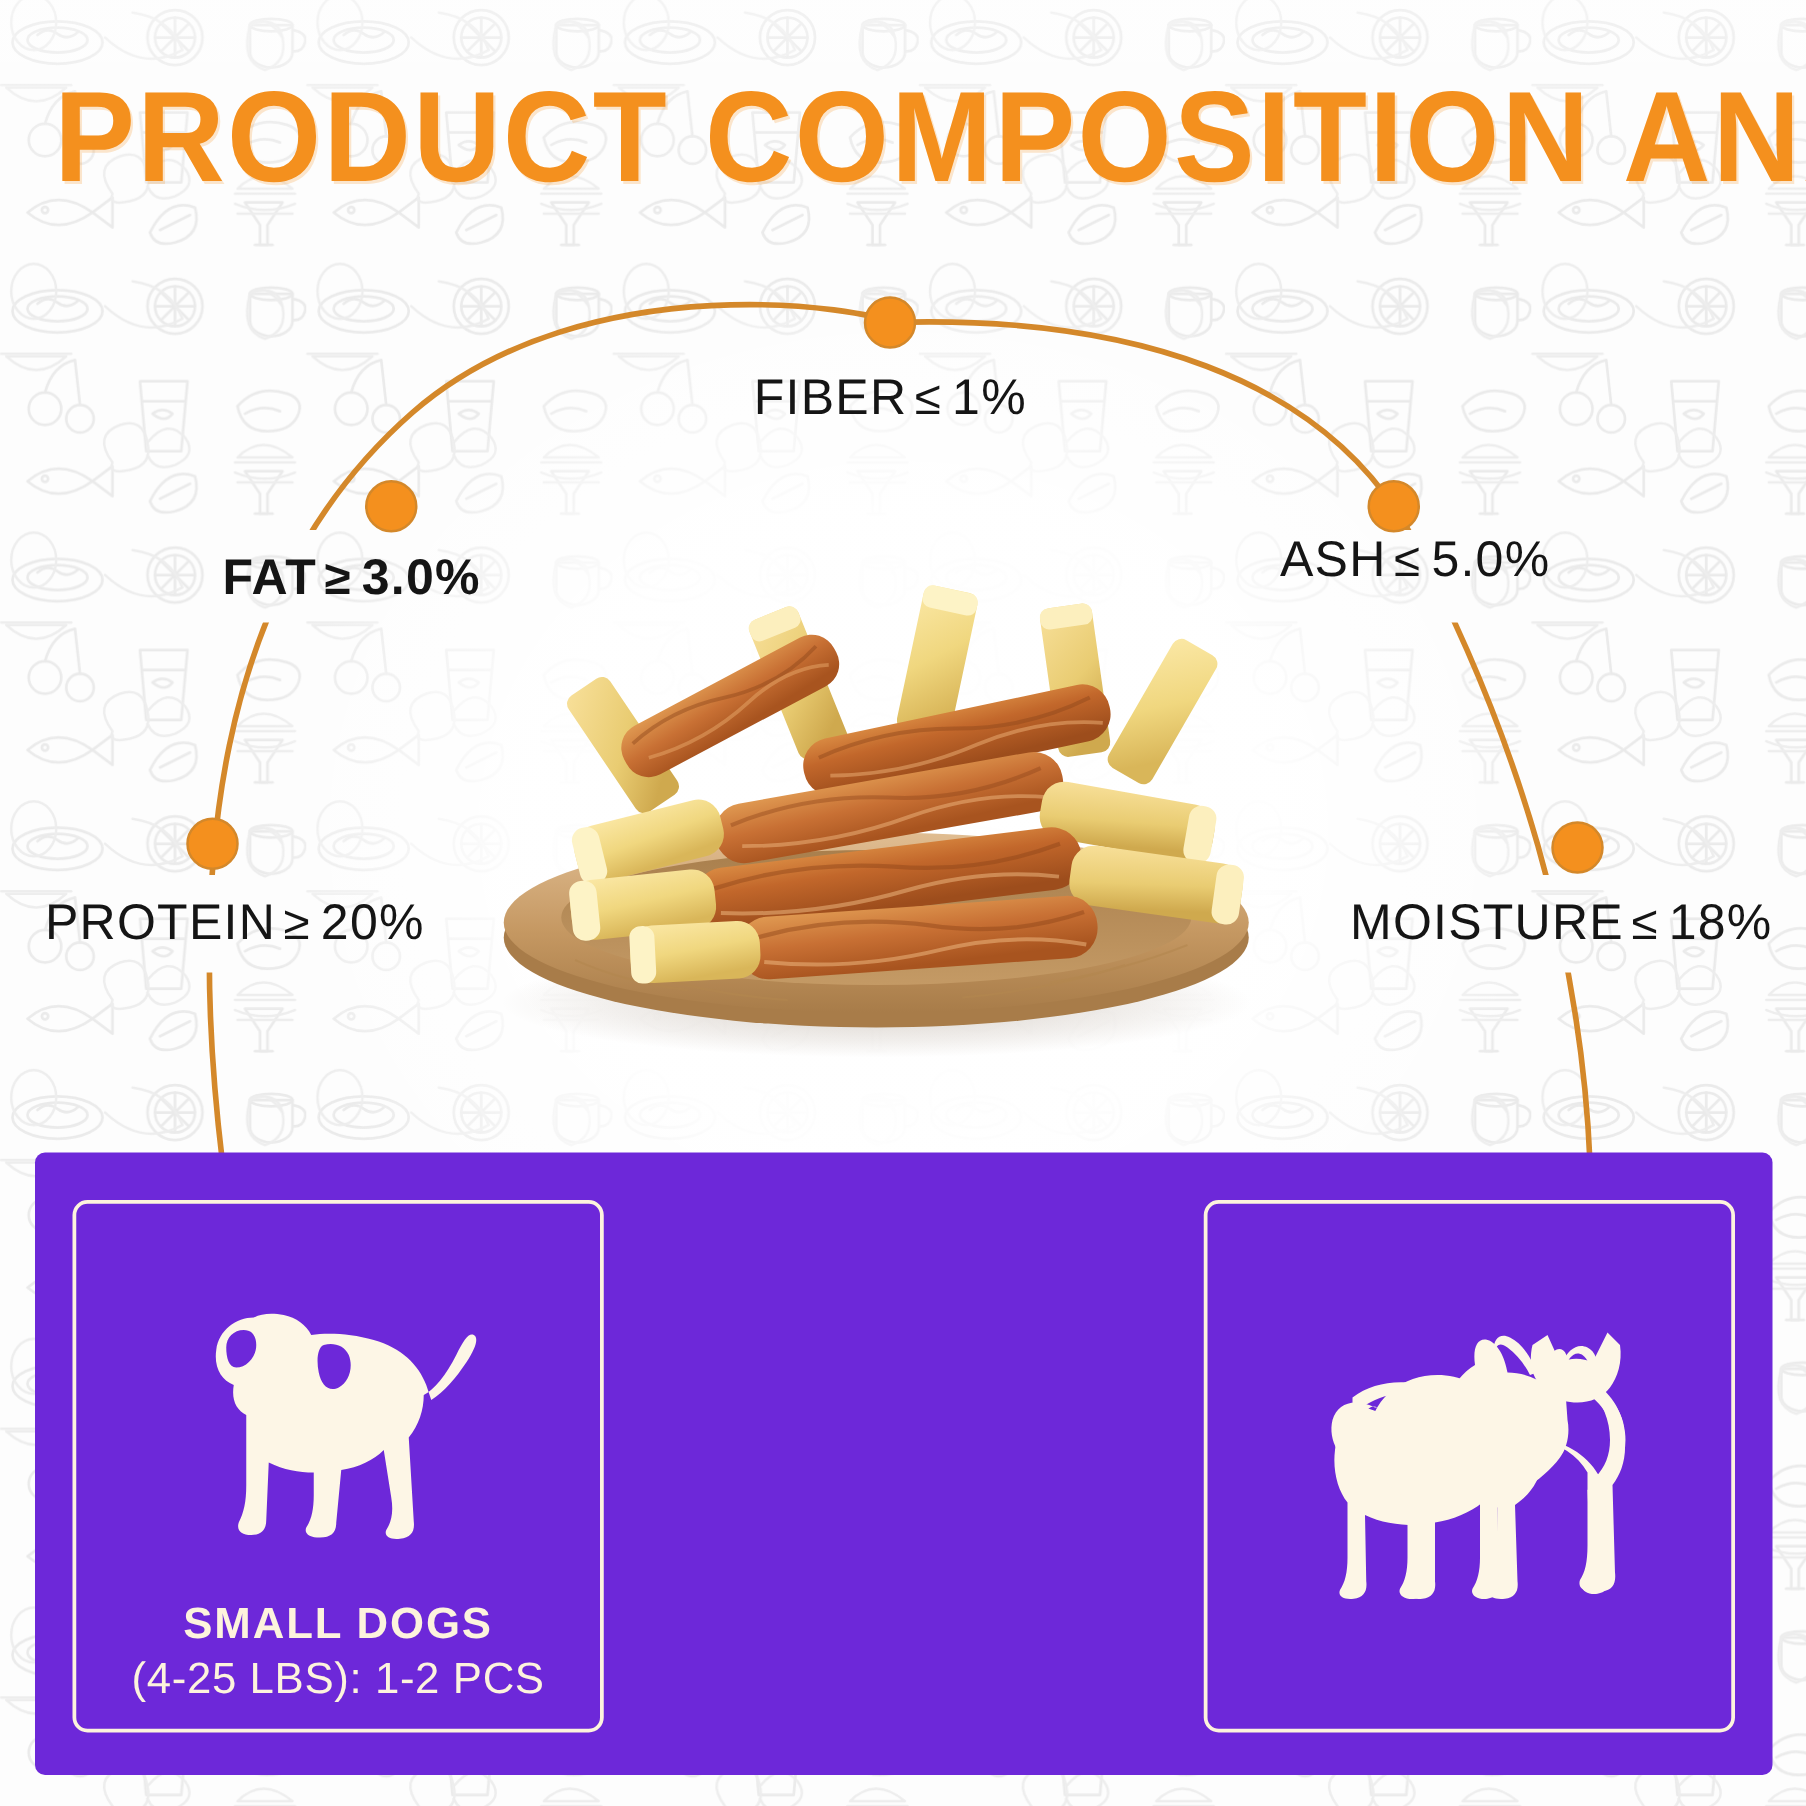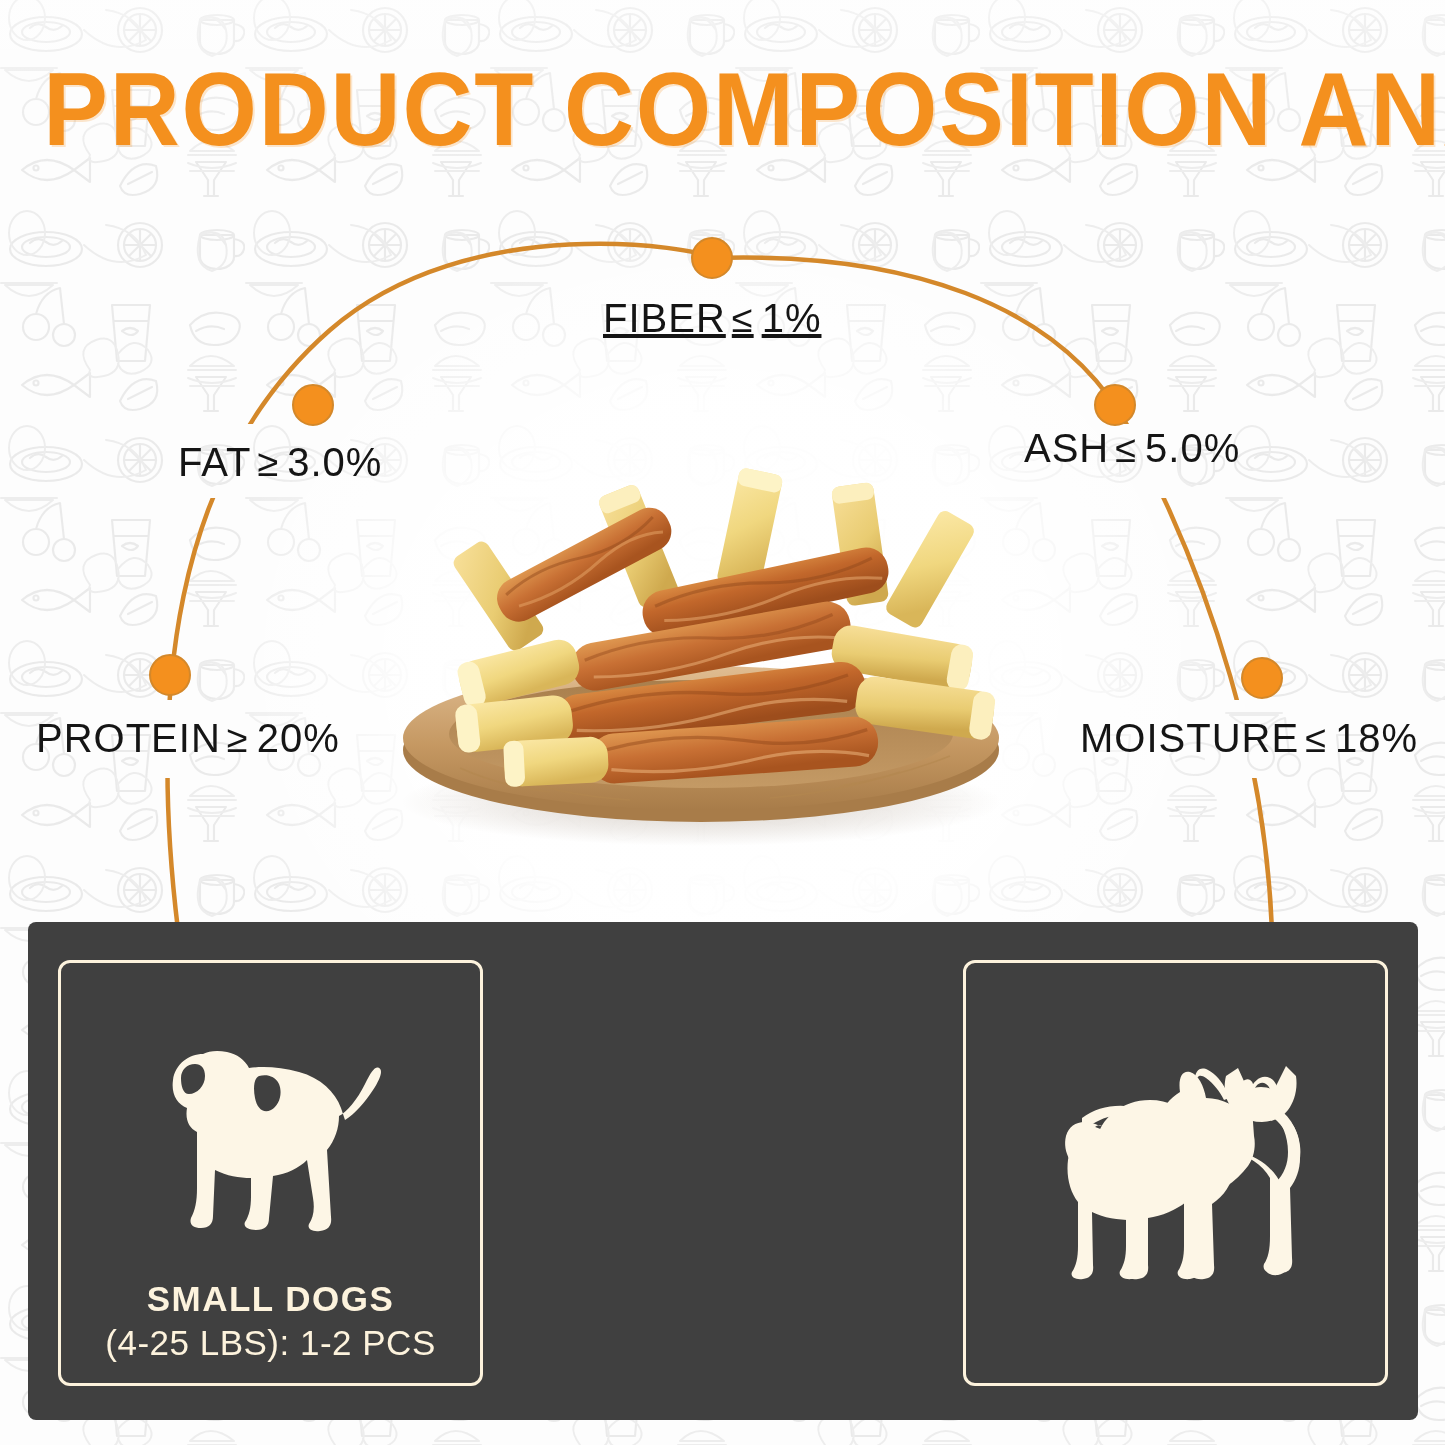--- a/index.html
+++ b/index.html
@@ -67,41 +67,41 @@
     font-weight:400;
     color:#151515;
     white-space:nowrap;
     letter-spacing:1px;
     background:transparent;
     z-index:6;
   }
   .comp-label .sym{ font-size:38px; padding:0 6px; }
   .comp-label .val{ padding-left:2px; }
 
-  #label-fiber   { left:603px; top:296px;text-decoration:underline; }
-  #label-fat     { left:178px; top:440px; }
+  #label-fiber   { left:603px; top:296px; }
+  #label-fat     { left:178px; top:440px;font-weight:bold; }
   #label-ash     { left:1024px; top:426px; }
   #label-protein { left:36px;  top:716px; }
   #label-moisture{ left:1080px;top:716px; }
 
   
   #photo{
     position:absolute;
     left:340px; top:450px;
     width:722px; height:400px;
     z-index:4;
   }
   #photo svg{ display:block; width:100%; height:100%; }
 
   
   #feeding-panel{
     position:absolute;
     left:28px; top:922px;
     width:1390px; height:498px;
-    background:#404040;
+    background:#6d28d9;
     border-radius:8px;
     display:flex;
     justify-content:space-between;
     align-items:stretch;
     padding:38px 30px 34px 30px;
     z-index:5;
   }
   .feed-card{
     width:425px;
     border:3px solid #fdf3dd;

